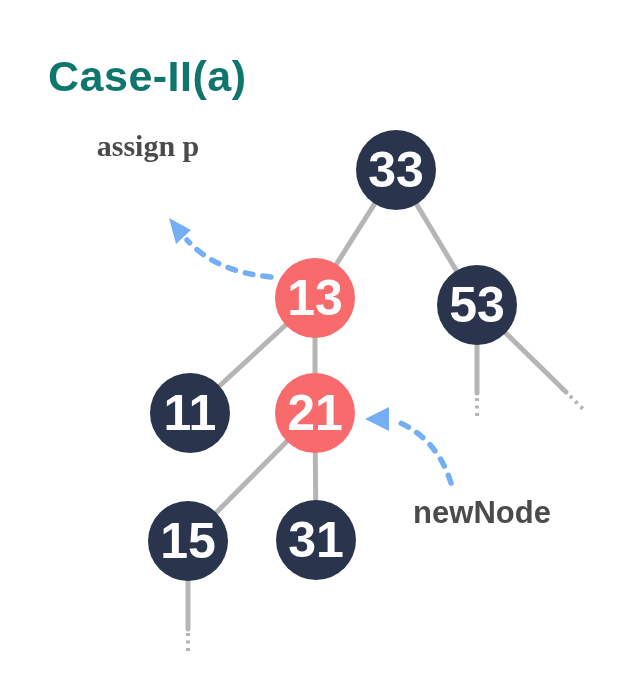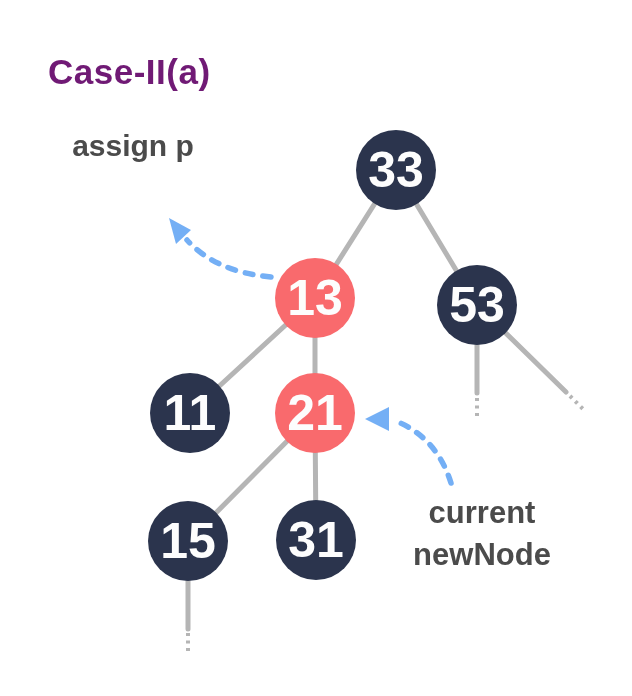--- a/index.html
+++ b/index.html
@@ -8,38 +8,39 @@
     width: 632px;
     height: 696px;
     background: #ffffff;
     overflow: hidden;
     font-family: "Liberation Sans", sans-serif;
   }
   .title {
     position: absolute;
     left: 48px;
     top: 52px;
-    font-size: 35px;
+    font-size: 43px;
     font-weight: bold;
-    color: #701a75;
+    color: #0f766e;
     letter-spacing: 0.5px;
     white-space: nowrap;
   }
   .label {
     position: absolute;
     font-weight: bold;
     color: #4b4b4b;
     text-align: center;
   }
   .label-assign {
-    left: 25px;
+    left: 40px;
     top: 126px;
     width: 216px;
     font-size: 30px;
     line-height: 39px;
+    font-family: Liberation Serif, serif;
   }
   .label-current {
     left: 388px;
     top: 492px;
     width: 188px;
     font-size: 31px;
     line-height: 42px;
   }
   svg.diagram {
     position: absolute;
@@ -76,21 +77,20 @@
 
 <div class="canvas">
 
   <div class="title">Case-II(a)</div>
 
   <div class="label label-assign">
     <div>assign p</div>
   </div>
 
   <div class="label label-current">
-    <div>current</div>
     <div>newNode</div>
   </div>
 
   <svg class="diagram" viewBox="0 0 632 696">
 
     <g>
       <path class="edge" d="M396 170 L315 298" stroke="#b5b5b5"></path>
       <path class="edge" d="M396 170 L477 305" stroke="#b5b5b5"></path>
       <path class="edge" d="M315 298 L190 413" stroke="#b5b5b5"></path>
       <path class="edge" d="M315 298 L315 413" stroke="#b5b5b5"></path>

